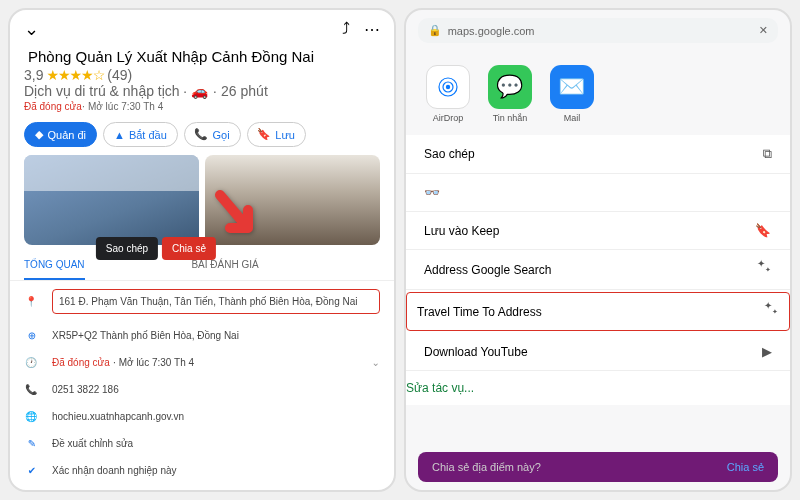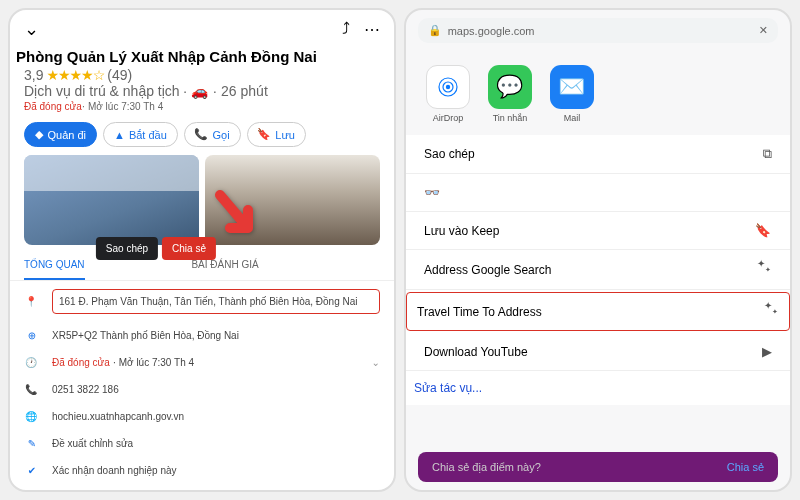--- a/index.html
+++ b/index.html
@@ -2,21 +2,21 @@
 <html><head>
 <meta charset="utf-8">
 <style>
 *{margin:0;padding:0;box-sizing:border-box;font-family:-apple-system,Helvetica,Arial,sans-serif}
 body{background:#f0f0f0;width:800px;height:500px;overflow:hidden}
 .wrap{display:flex;gap:8px;padding:8px;height:100%}
 .phone{flex:1;background:#fff;border-radius:18px;overflow:hidden;position:relative;border:2px solid #ddd}
 .hdr{display:flex;justify-content:space-between;align-items:center;padding:8px 14px}
 .back{font-size:18px;transform:rotate(0deg)}
 .hdr-r{display:flex;gap:14px;font-size:16px}
-.ttl{font-size:15px;font-weight:700;padding:0 6px 2px}
+.ttl{font-size:15px;font-weight:400;padding:0 18px 2px}
 .sub{font-size:14px;color:#666;padding:0 14px;display:flex;align-items:center;gap:3px}
 .stars{color:#f4b400;letter-spacing:-1px}
 .closed{color:#d93025;font-size:10px;padding:2px 14px}
 .btns{display:flex;gap:6px;padding:8px 14px;overflow:hidden}
 .btn{border:1px solid #ccc;border-radius:16px;padding:5px 10px;font-size:11px;display:flex;align-items:center;gap:4px;color:#1a73e8;white-space:nowrap}
 .btn.pri{background:#1a73e8;color:#fff;border-color:#1a73e8}
 .photos{display:flex;gap:6px;padding:0 14px;position:relative;height:90px}
 .ph{flex:1;background:linear-gradient(160deg,#7a9cc6 0%,#5a7a9c 60%,#3c5876 100%);border-radius:8px;position:relative;overflow:hidden}
 .ph::before{content:"";position:absolute;top:0;left:0;right:0;height:40%;background:rgba(255,255,255,0.5)}
 .ph2{flex:1;background:linear-gradient(180deg,#e8e4dc 0%,#b8aea0 40%,#6b5d4f 100%);border-radius:8px;position:relative}
@@ -39,21 +39,21 @@
 .app{display:flex;flex-direction:column;align-items:center;gap:4px}
 .ai{width:44px;height:44px;border-radius:11px;display:flex;align-items:center;justify-content:center;font-size:22px;color:#fff}
 .ai.ad{background:#fff;border:1px solid #ddd}
 .ai.msg{background:#34c759}
 .ai.ml{background:#1b7ff5}
 .al{font-size:9px;color:#555}
 .sheet{background:#fff;margin-top:2px}
 .srow{display:flex;justify-content:space-between;align-items:center;padding:11px 18px;font-size:12px;border-bottom:1px solid #eee}
 .srow.hl{border:1.5px solid #d93025;border-radius:4px;margin:2px 0;padding:10px 10px}
 .srow .ric{color:#555;font-size:13px}
-.link{color:#1d4ed8;font-size:12px;padding:10px 8px}
+.link{color:#15803d;font-size:12px;padding:10px 0}
 .bot{position:absolute;bottom:8px;left:12px;right:12px;background:#701a75;color:#ccc;border-radius:8px;padding:9px 14px;font-size:11px;display:flex;justify-content:space-between}
 .bot .b{color:#5aa9ff}
 .spark{display:inline-block;position:relative;width:14px;height:14px}
 .spark::before{content:"✦";position:absolute;font-size:10px;top:-3px;left:-1px}
 .spark::after{content:"✦";position:absolute;font-size:7px;top:5px;left:7px}
 </style>
 </head>
 <body>
 
 <div class="wrap">

